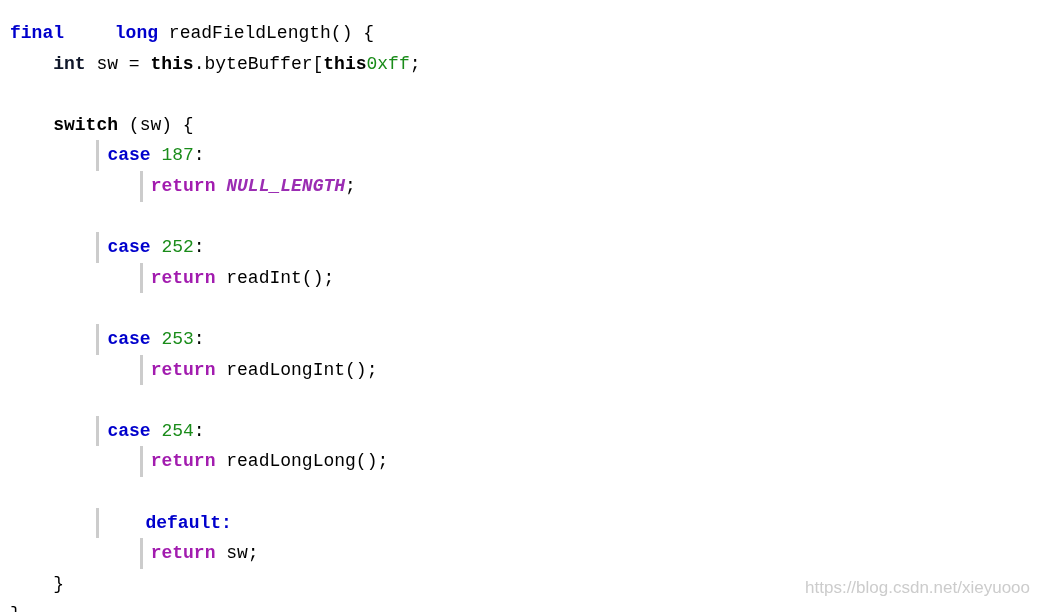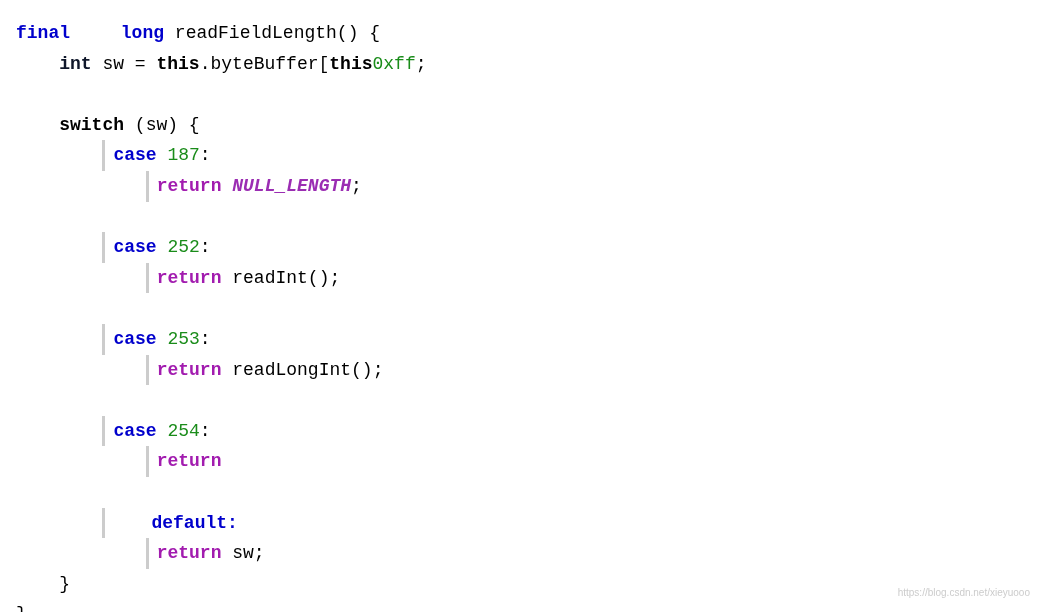--- a/index.html
+++ b/index.html
@@ -8,21 +8,21 @@
       height: 612px;
       background-color: #ffffff;
       font-family: 'Courier New', Courier, monospace;
       font-size: 18px;
       overflow: hidden;
     }
     .code-container {
       width: 100%;
       height: 100%;
       background-color: #ffffff;
-      padding: 18px 20px 18px 16px;
+      padding: 18px 20px 18px 10px;
       position: relative;
     }
     .code-line {
       line-height: 1.7;
       white-space: pre;
       display: flex;
       align-items: baseline;
     }
     .kw-final { color: #0000cc; font-weight: bold; }
     .kw-long  { color: #0000cc; font-weight: bold; margin-left: 40px; }
@@ -43,21 +43,21 @@
       background-color: #cccccc;
       margin-right: 8px;
       align-self: stretch;
       min-height: 1.2em;
     }
     .watermark {
       position: absolute;
       bottom: 14px;
       right: 18px;
       color: #cccccc;
-      font-size: 10px;
+      font-size: 17px;
       font-family: Arial, sans-serif;
     }
   </style>
 </head>
 <body>
 
 <div class="code-container">
   <div id="code-block">
       <div class="code-line"><span class="kw-final">final </span><span class="kw-long">long </span><span class="normal">readFieldLength() {</span></div>
       <div class="code-line"><span class="normal">    </span><span class="kw-int">int </span><span class="normal">sw = </span><span class="kw-this">this</span><span class="normal">.byteBuffer[</span><span class="kw-this">this</span><span class="hex">0xff</span><span class="normal">;</span></div>
@@ -66,21 +66,21 @@
       <div class="code-line"><span class="normal">        </span><span class="bar"></span><span class="kw-case">case </span><span class="num">187</span><span class="normal">:</span></div>
       <div class="code-line"><span class="normal">            </span><span class="bar"></span><span class="kw-return">return </span><span class="const">NULL_LENGTH</span><span class="normal">;</span></div>
       <div class="code-line">&nbsp;</div>
       <div class="code-line"><span class="normal">        </span><span class="bar"></span><span class="kw-case">case </span><span class="num">252</span><span class="normal">:</span></div>
       <div class="code-line"><span class="normal">            </span><span class="bar"></span><span class="kw-return">return </span><span class="method">readInt();</span></div>
       <div class="code-line">&nbsp;</div>
       <div class="code-line"><span class="normal">        </span><span class="bar"></span><span class="kw-case">case </span><span class="num">253</span><span class="normal">:</span></div>
       <div class="code-line"><span class="normal">            </span><span class="bar"></span><span class="kw-return">return </span><span class="method">readLongInt();</span></div>
       <div class="code-line">&nbsp;</div>
       <div class="code-line"><span class="normal">        </span><span class="bar"></span><span class="kw-case">case </span><span class="num">254</span><span class="normal">:</span></div>
-      <div class="code-line"><span class="normal">            </span><span class="bar"></span><span class="kw-return">return </span></div>
+      <div class="code-line"><span class="normal">            </span><span class="bar"></span><span class="kw-return">return </span><span class="method">readLongLong();</span></div>
       <div class="code-line">&nbsp;</div>
       <div class="code-line"><span class="normal">        </span><span class="bar"></span><span class="kw-default">default:</span></div>
       <div class="code-line"><span class="normal">            </span><span class="bar"></span><span class="kw-return">return </span><span class="normal">sw;</span></div>
       <div class="code-line"><span class="normal">    </span><span class="normal">}</span></div>
       <div class="code-line"><span class="normal">}</span></div>
     </div>
   <div class="watermark">https://blog.csdn.net/xieyuooo</div>
 </div>
 
 </body></html>

